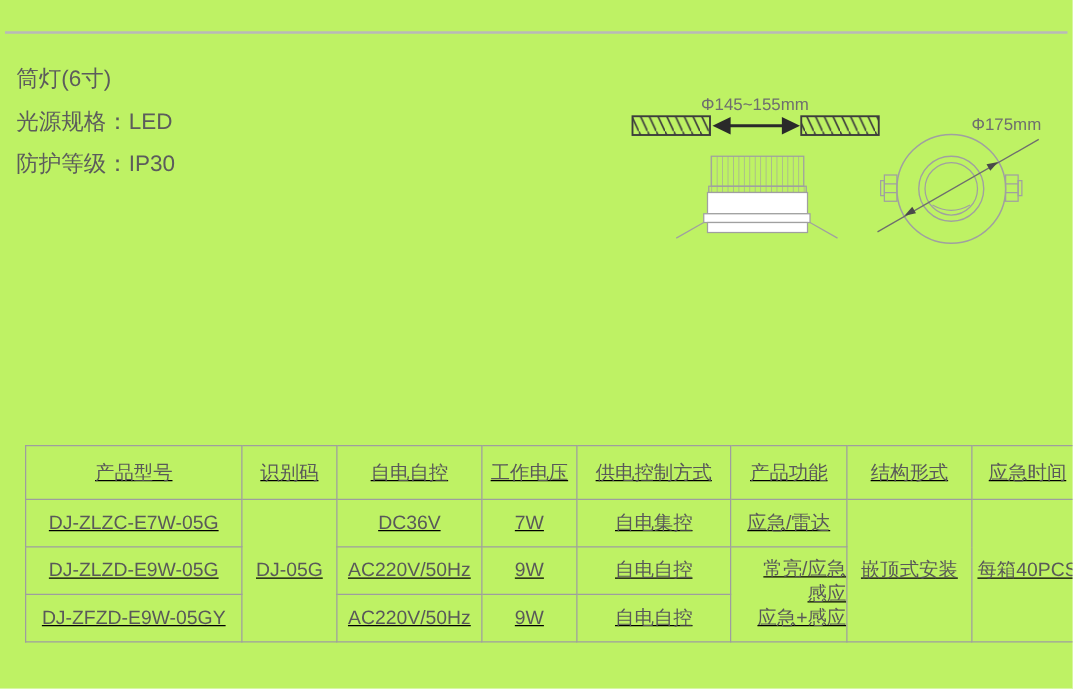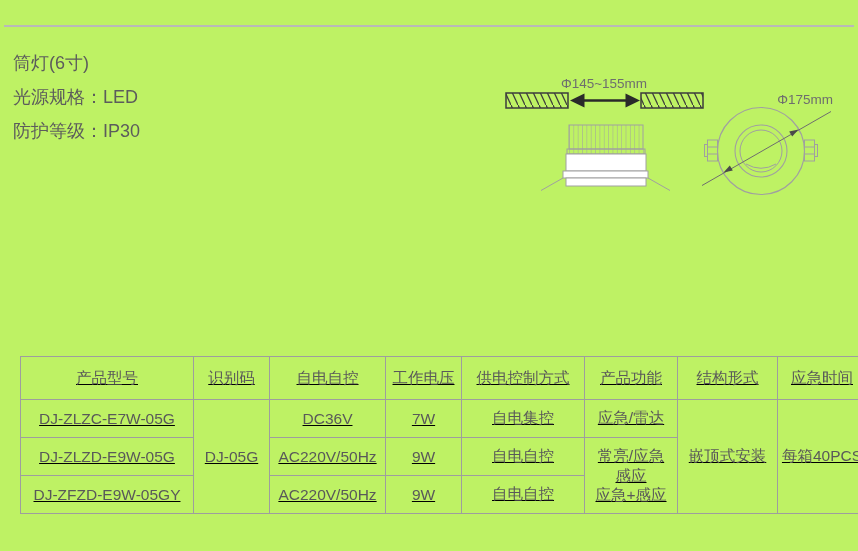--- a/index.html
+++ b/index.html
@@ -15,21 +15,21 @@
     position:absolute;left:20px;top:356px;width:846px;
     border-collapse:collapse;table-layout:fixed;text-decoration:underline;
   }
   .spec-table th,.spec-table td{
     border:1px solid #9e9e9e;text-align:center;vertical-align:middle;
     font-weight:400;font-size:15.5px;color:#595959;padding:0;
     overflow:hidden;white-space:nowrap;
   }
   .spec-table th{height:42px;}
   .spec-table td{height:37px;}
-  .fn-merged div{line-height:19.5px;height:19.5px;}
+  .fn-merged div{line-height:19.5px;height:19.5px;text-align:right;}
 </style>
 </head>
 <body>
 
 <div class="page">
 
   <div class="top-divider"></div>
 
   <div class="specs">
     <div>筒灯(6寸)</div>

